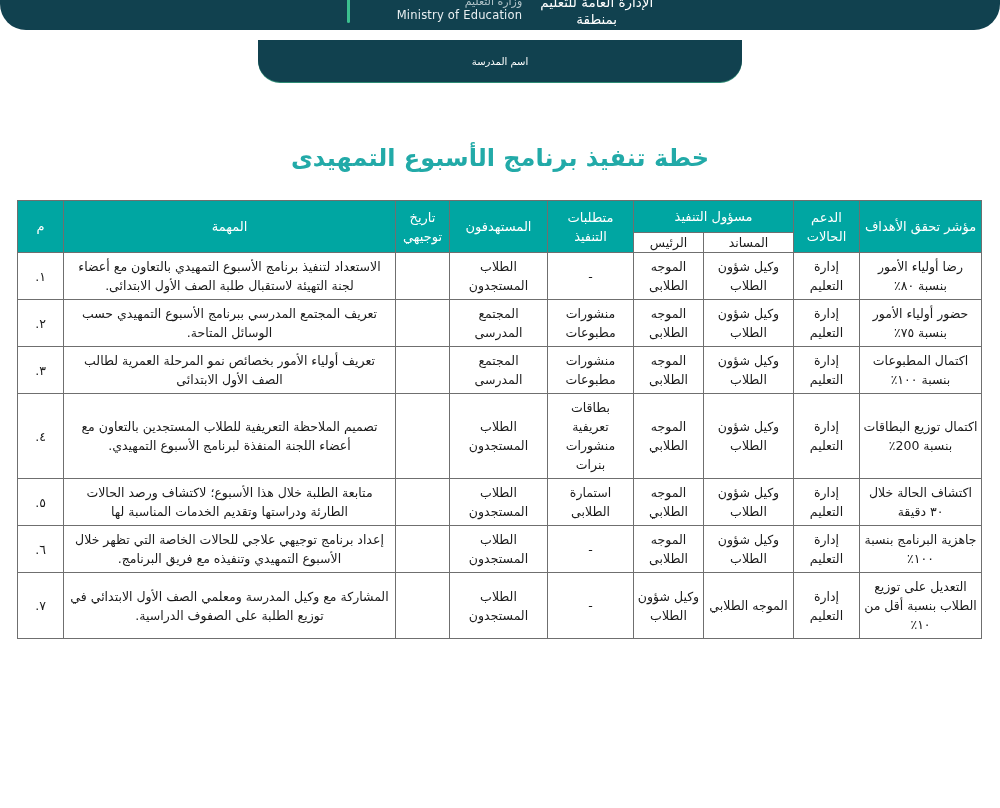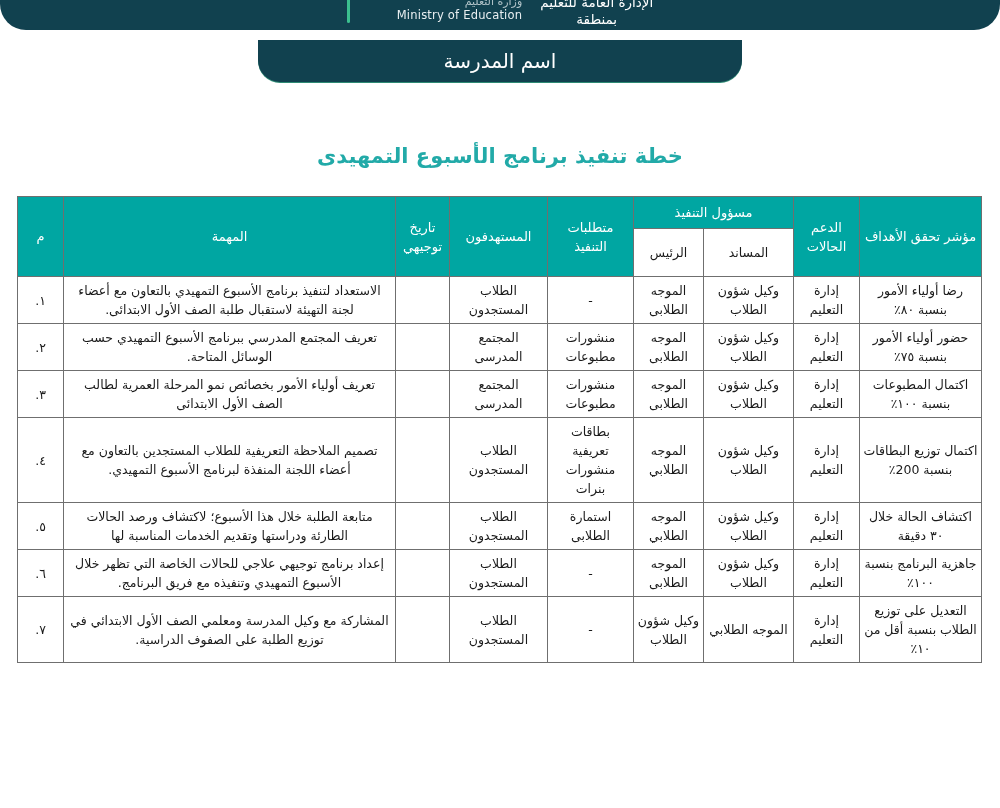--- a/index.html
+++ b/index.html
@@ -79,32 +79,32 @@
     height: 42px;
     background: #11414f;
     border-radius: 0 0 22px 22px;
     display: flex;
     align-items: center;
     justify-content: center;
     box-shadow: 0 1px 0 0 #2e8b74;
   }
   .school-pill span {
     color: #ffffff;
-    font-size: 20px;
+    font-size: 10px;
     direction: rtl;
   }
 
   .header-wrap { position: relative; width: 1000px; height: 82px; }
 
   
   .page-title {
     margin-top: 62px;
     text-align: center;
     color: #22aaa8;
-    font-size: 21px;
+    font-size: 24px;
     font-weight: bold;
     direction: rtl;
     letter-spacing: 0.2px;
   }
 
   
   .table-wrap { margin-top: 28px; padding: 0 18px; }
   table.plan {
     width: 964px;
     border-collapse: collapse;
@@ -124,21 +124,21 @@
     background: #00a6a2;
     color: #ffffff;
     font-size: 13px;
     font-weight: normal;
     padding: 6px 3px;
   }
   table.plan thead th.sub {
     background: #ffffff;
     color: #1a1a1a;
     font-size: 12.5px;
-    padding: 14px 3px;
+    padding: 0 3px;
   }
   .c-num   { width: 46px; }
   .c-task  { width: 332px; }
   .c-date  { width: 54px; }
   .c-target{ width: 98px; }
   .c-req   { width: 86px; }
   .c-main  { width: 70px; }
   .c-sup   { width: 90px; }
   .c-ext   { width: 66px; }
   .c-kpi   { width: 122px; }

